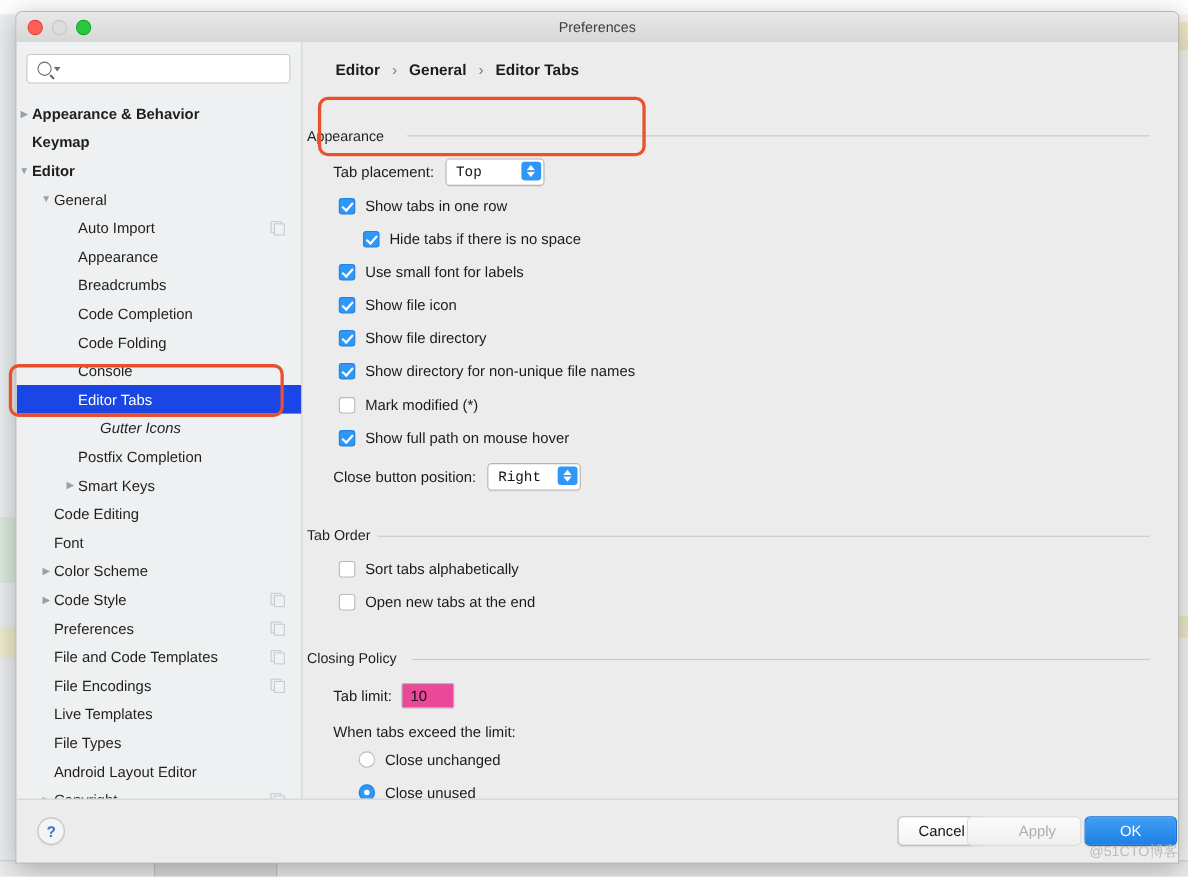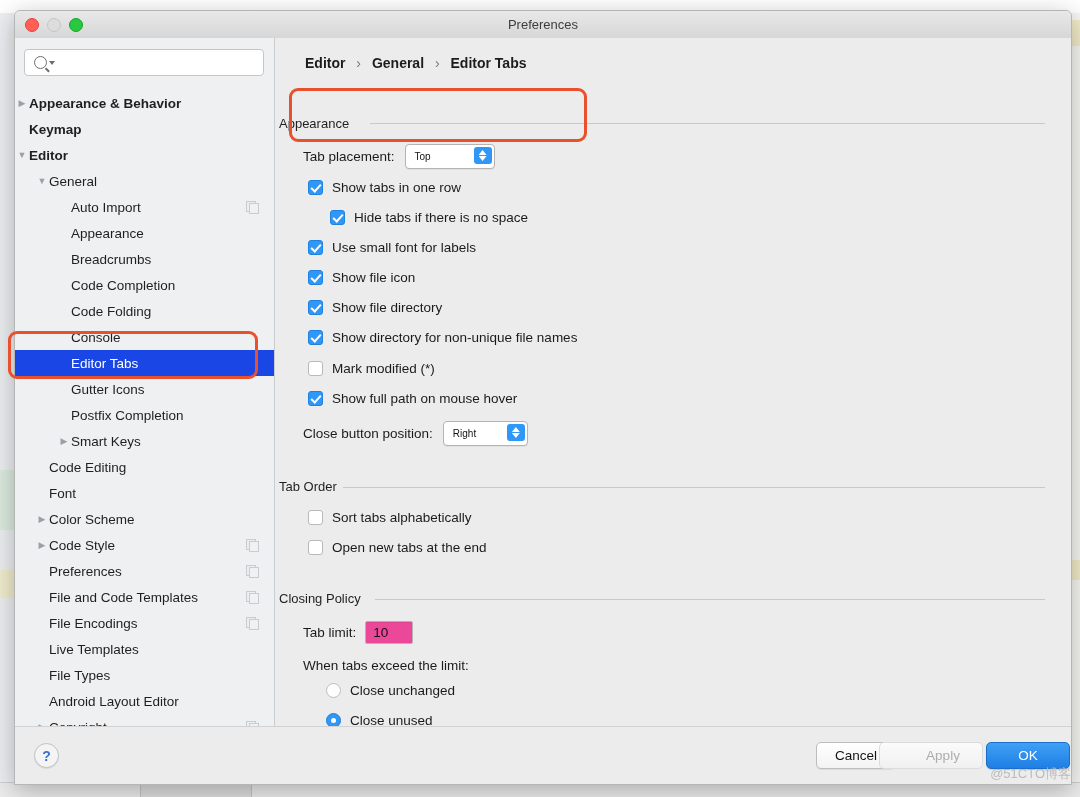--- a/index.html
+++ b/index.html
@@ -103,21 +103,21 @@
 
   .rb{width:15px;height:15px;border-radius:50%;box-sizing:border-box;flex:0 0 auto;position:relative;}
   .rb.off{background:#fdfdfd;border:1px solid #bdbdbd;}
   .rb.on{background:#2f97f7;border:1px solid #1f82de;}
   .rb.on:after{content:"";position:absolute;left:4px;top:4px;width:5px;height:5px;border-radius:50%;
     background:#fff;}
   .rb-label{margin-left:9px;white-space:nowrap;text-align:right;}
 
   .popup{position:relative;height:23px;background:#fff;border:1px solid #b4b4b4;border-radius:4px;
     display:flex;align-items:center;box-shadow:0 1px 0 rgba(0,0,0,.05);}
-  .popup .pv{padding-left:9px;font-size:10px;color:#131313;}
+  .popup .pv{padding-left:9px;font-size:13px;color:#131313;font-family:Liberation Mono, monospace;}
   .popup .arrows{position:absolute;right:2px;top:2px;width:18px;height:17px;border-radius:3px;
     background:#2f97f7;}
   .popup .arrows:before,.popup .arrows:after{content:"";position:absolute;left:5px;width:8px;height:5px;}
   .popup .arrows:before{top:3px;
     background:linear-gradient(to bottom right,transparent 48%,#fff 48%) ,none;
     clip-path:polygon(50% 0,100% 100%,0 100%);background:#fff;}
   .popup .arrows:after{bottom:3px;clip-path:polygon(0 0,100% 0,50% 100%);background:#fff;}
 
   .textfield{height:21px;background:#ec4899;border:1px solid #b4b4b4;border-radius:2px;
     display:flex;align-items:center;box-shadow:inset 0 1px 1px rgba(0,0,0,.06);}
@@ -217,21 +217,21 @@
           <div class="node">
             <span class="lbl" style="margin-left: 56px;">Code Folding</span>
           </div>
           <div class="node">
             <span class="lbl" style="margin-left: 56px;">Console</span>
           </div>
           <div class="node sel">
             <span class="lbl" style="margin-left: 56px;">Editor Tabs</span>
           </div>
           <div class="node">
-            <span class="lbl" style="margin-left: 56px;">Gutter Icons</span>
+            <span class="lbl" style="margin-left: 76px; font-style: italic;">Gutter Icons</span>
           </div>
           <div class="node">
             <span class="lbl" style="margin-left: 56px;">Postfix Completion</span>
           </div>
           <div class="node">
             <span class="tw" style="left: 42px;">▶</span>
             <span class="lbl" style="margin-left: 56px;">Smart Keys</span>
           </div>
           <div class="node">
             <span class="lbl" style="margin-left: 34px;">Code Editing</span>

